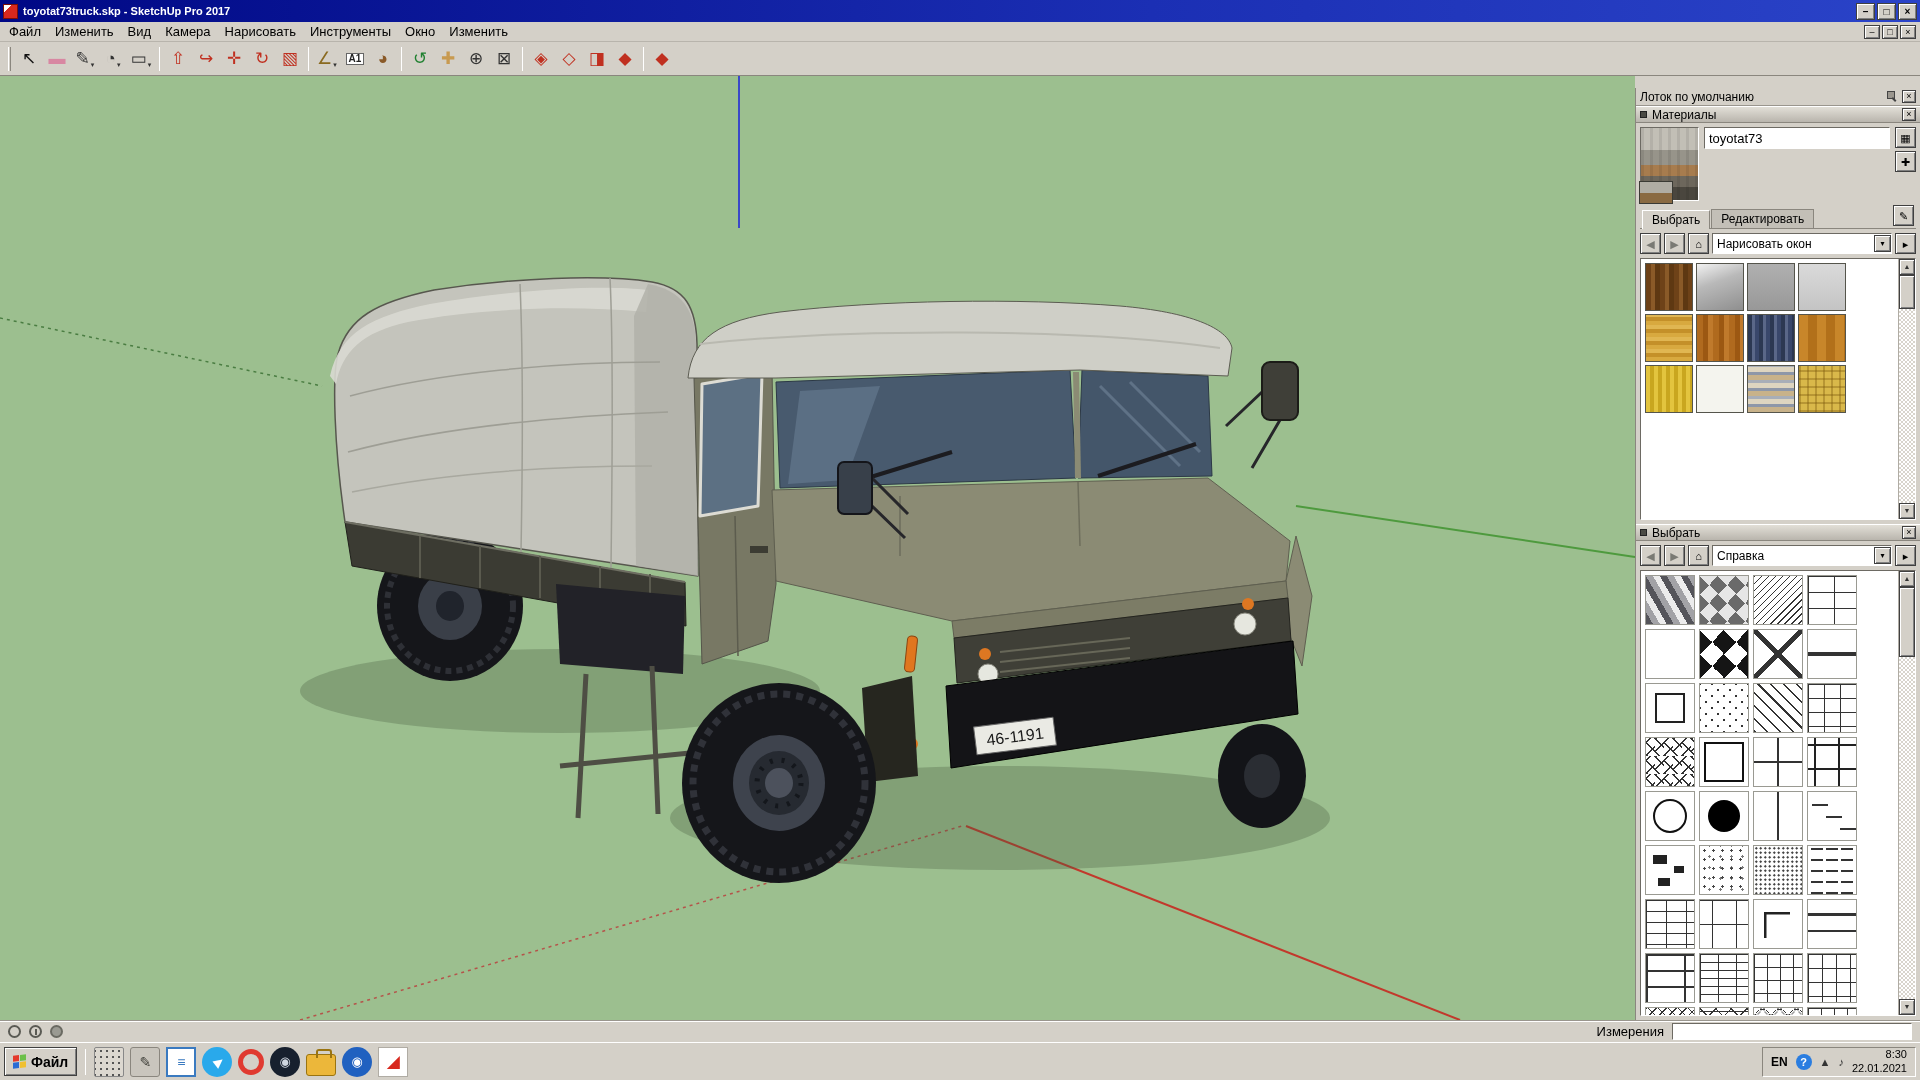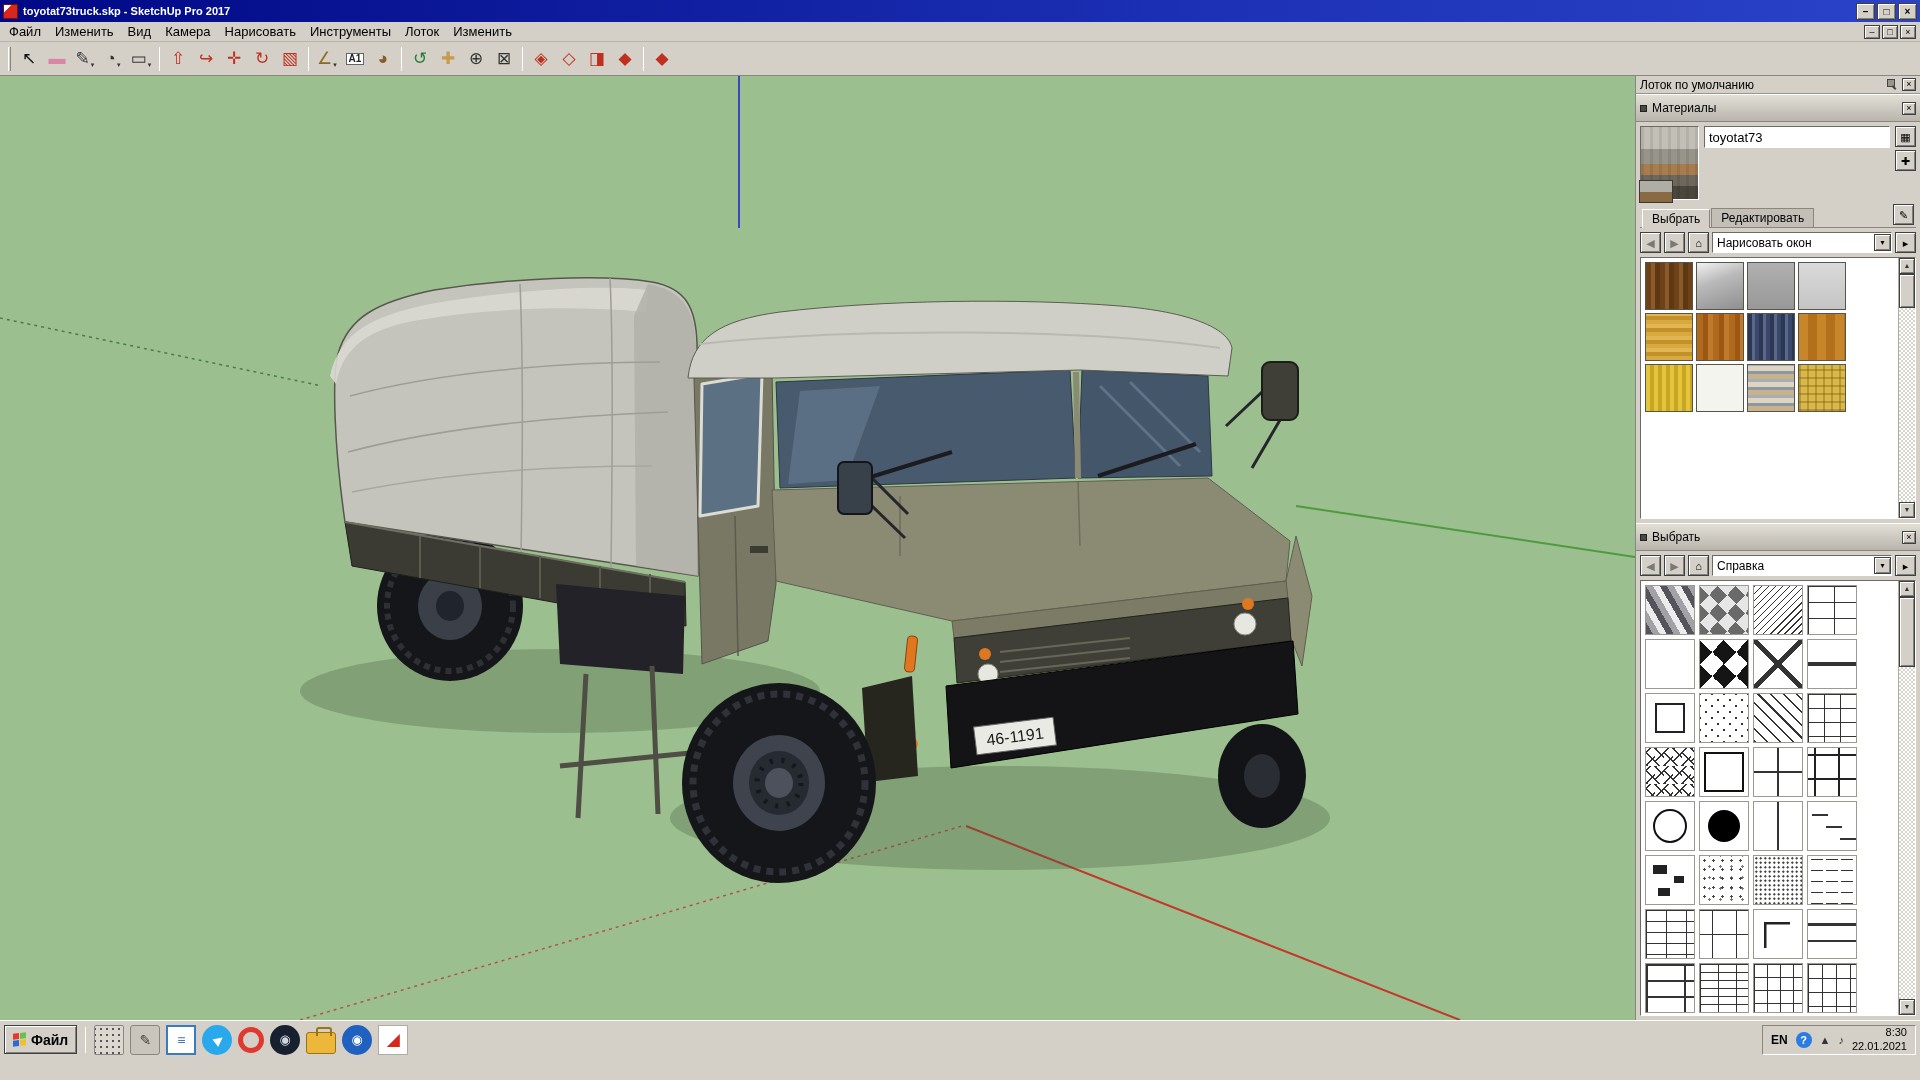--- a/index.html
+++ b/index.html
@@ -30,28 +30,28 @@
   .tool-small .tool-glyph { font-size:10px; font-weight:bold; border:1px solid #666; padding:0 2px; background:#fff; }
   .tool-drop { font-size:7px; color:#333; margin-left:1px; align-self:flex-end; padding-bottom:3px; }
   .tool-sep { width:1px; height:24px; background:#8a867e; border-right:1px solid #fff; margin:0 4px; }
 
   
   .main { height:944px; display:flex; }
   .viewport { flex:1; position:relative; background:#9cbf8f; overflow:hidden; }
   .viewport svg { position:absolute; inset:0; width:100%; height:100%; }
 
   
-  .tray { width:285px; background:#d4d0c8; border-left:1px solid #8a867e; display:flex; flex-direction:column; }
+  .tray { width:285px; background:#d4d0c8; border-left:1px solid #8a867e; display:flex; flex-direction:column;margin-top:12px; }
   .tray-header { height:18px; display:flex; align-items:center; padding:0 4px; font-size:12px; border-bottom:1px solid #9a968e; }
   .tray-hdr-btns { margin-left:auto; display:flex; align-items:center; gap:4px; }
   .pin { width:11px; height:11px; position:relative; display:inline-block; }
   .pin::before { content:""; position:absolute; left:0; top:0; width:6px; height:6px; background:#9a968e; border:1px solid #444; }
   .pin::after { content:""; position:absolute; left:6px; top:6px; width:2px; height:5px; background:#444; transform:rotate(-45deg); }
   .hdr-x { width:14px; height:13px; font-size:9px; line-height:11px; text-align:center; }
-  .sec-header { height:28px; display:flex; align-items:center; gap:5px; padding:0 4px; font-size:12px;
+  .sec-header { height:17px; display:flex; align-items:center; gap:5px; padding:0 4px; font-size:12px;
     background:linear-gradient(180deg,#e2dfd7,#b9b5ad); border-top:1px solid #fff; border-bottom:1px solid #8a867e; }
   .sec-dot { width:7px; height:7px; background:#4a4a44; border:1px solid #222; }
   .sec-x { margin-left:auto; }
 
   .mat-body { padding:4px; display:flex; flex-direction:column; gap:4px; }
   .mat-top { display:flex; gap:5px; align-items:flex-start; }
   .mat-thumb { width:74px; height:74px; position:relative; border:1px solid; border-color:#6d6a63 #fff #fff #6d6a63;
     background:linear-gradient(180deg,#c2bfb6 0 30%,#97948a 30% 52%,#a77c4e 52% 66%,#6d675c 66% 82%,#4a463e 82% 100%); }
   .mat-thumb::after { content:""; position:absolute; inset:0;
     background:repeating-linear-gradient(90deg,rgba(0,0,0,.08) 0 3px,transparent 3px 9px); }
@@ -187,21 +187,21 @@
     <span class="app-icon"></span>
     <span class="title-text">toyotat73truck.skp - SketchUp Pro 2017</span>
     <span class="win-btns">
       <button class="wbtn btn3d">–</button>
       <button class="wbtn btn3d">□</button>
       <button class="wbtn btn3d">×</button>
     </span>
   </div>
 
   <div class="menubar">
-    <span><span class="menu-item">Файл</span><span class="menu-item">Изменить</span><span class="menu-item">Вид</span><span class="menu-item">Камера</span><span class="menu-item">Нарисовать</span><span class="menu-item">Инструменты</span><span class="menu-item">Лоток</span><span class="menu-item">Изменить</span></span>
+    <span><span class="menu-item">Файл</span><span class="menu-item">Изменить</span><span class="menu-item">Вид</span><span class="menu-item">Камера</span><span class="menu-item">Нарисовать</span><span class="menu-item">Инструменты</span><span class="menu-item">Окно</span><span class="menu-item">Изменить</span></span>
     <span class="mdi-btns">
       <button class="wbtn-sm btn3d">–</button>
       <button class="wbtn-sm btn3d">□</button>
       <button class="wbtn-sm btn3d">×</button>
     </span>
   </div>
 
   <div class="toolbar">
       <span class="grip"></span>
       <button class="tool">
@@ -532,20 +532,29 @@
             <div class="sc-track">
               <div class="sc-thumb btn3d" style="top:0;height:70px;"></div>
             </div>
             <button class="sc-btn btn3d">▼</button>
           </div>
         </div>
       </div>
     </div>
   </div>
 
+  <div class="statusbar">
+    <span class="sb-circle"></span>
+    <span class="sb-circle c2"></span>
+    <span class="sb-circle c3"></span>
+    <span class="sb-right">
+      <span>Измерения</span>
+      <input class="measure-input" value="" style="">
+    </span>
+  </div>
 
   <div class="taskbar">
     <button class="start-btn btn3d">
       <span class="flag">
           <i></i>
           <i></i>
           <i></i>
           <i></i>
         </span>
       <span>Файл</span>

